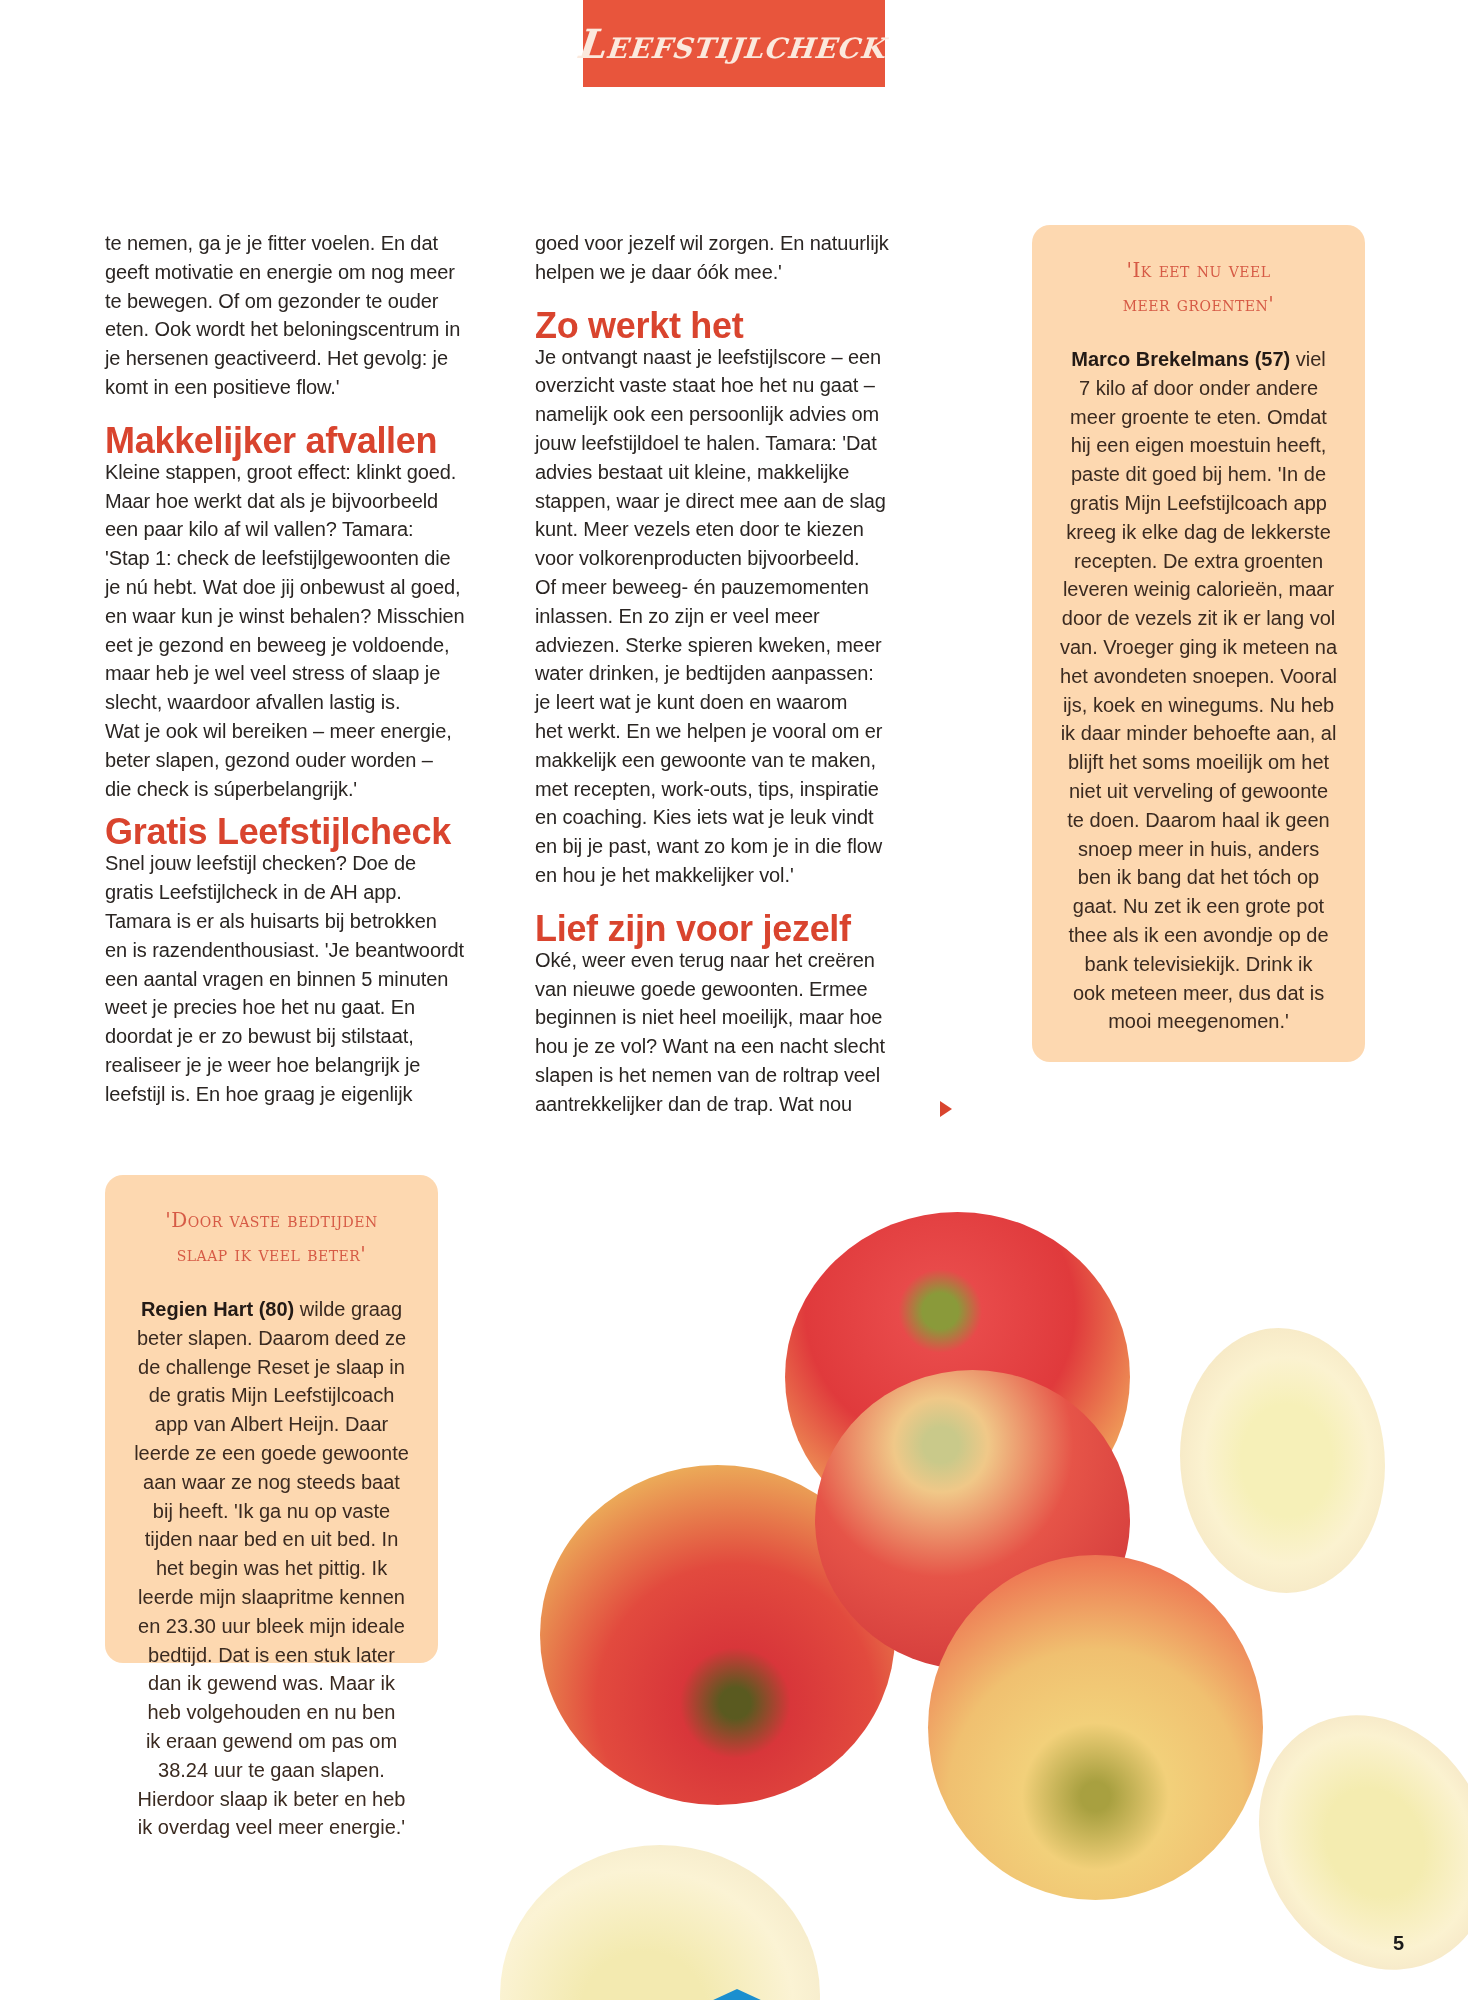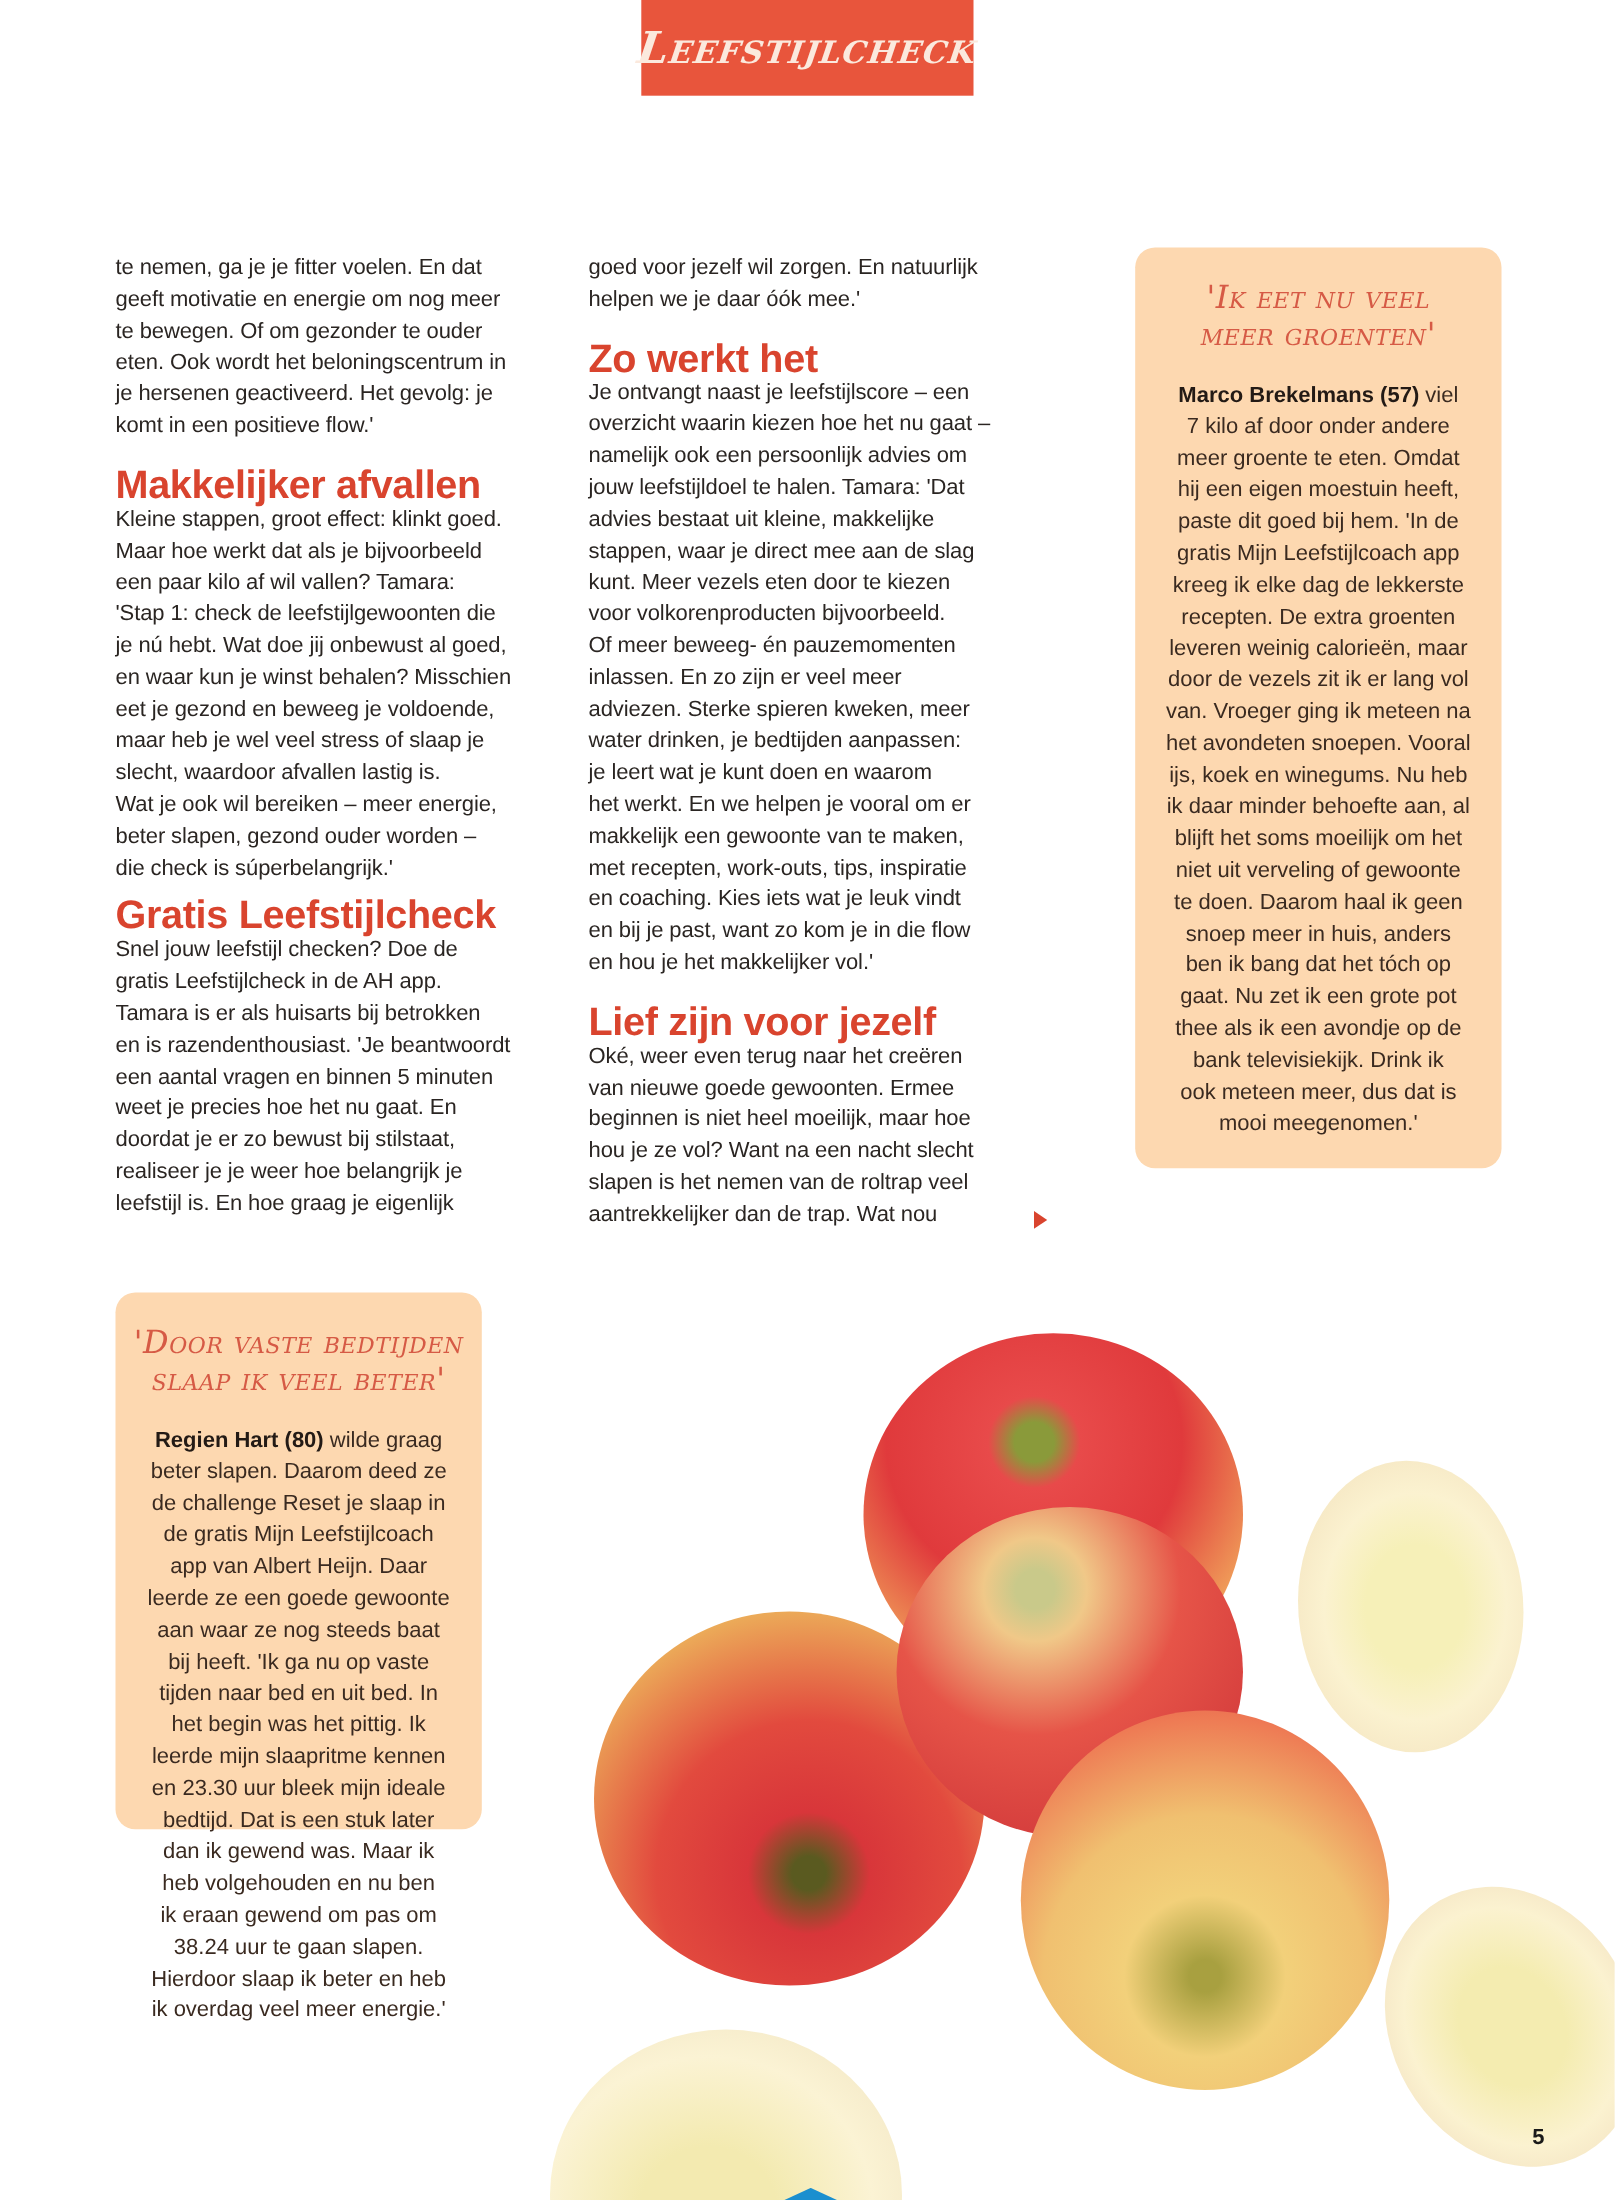--- a/index.html
+++ b/index.html
@@ -33,22 +33,22 @@
     }
     .gap-before { margin-top: 14px !important; }
     .quote-box {
       position: absolute; background: #fdd8b0; border-radius: 18px;
       text-align: center; font-size: 20px; line-height: 28.8px; color: #3a2a20;
       box-sizing: border-box;
     }
     .quote-right { left: 1032px; top: 225px; width: 333px; height: 837px; padding: 28px 14px 0 14px; }
     .quote-left  { left: 105px; top: 1175px; width: 333px; height: 488px; padding: 28px 14px 0 14px; }
     .quote-title {
-      font-family: "DejaVu Serif", serif; font-style: italic;
-      color: #d65a45; font-size: 29px; line-height: 34px;
+      font-family: "DejaVu Serif", serif; 
+      color: #d65a45; font-size: 20px; line-height: 34px;
       font-variant: small-caps; letter-spacing: 0.5px;
       margin: 0 0 24px 0;
     }
     .quote-body b { color: #231a15; }
     .arrow {
       position: absolute; left: 940px; top: 1101px; width: 0; height: 0;
       border-top: 8px solid transparent; border-bottom: 8px solid transparent;
       border-left: 12px solid #d9442e;
     }
     .apples { position: absolute; left: 480px; top: 1180px; width: 988px; height: 820px; overflow: hidden; }
@@ -111,21 +111,21 @@
 </div>
 
 <div class="col col2">
   <div>
     <p>goed voor jezelf wil zorgen. En natuurlijk</p>
     <p>helpen we je daar óók mee.'</p>
   </div>
   <h2 class="heading" style="margin-top:22px">Zo werkt het</h2>
   <div>
     <p>Je ontvangt naast je leefstijlscore – een</p>
-    <p>overzicht waarin kiezen hoe het nu gaat –</p>
+    <p>overzicht vaste staat hoe het nu gaat –</p>
     <p>namelijk ook een persoonlijk advies om</p>
     <p>jouw leefstijldoel te halen. Tamara: 'Dat</p>
     <p>advies bestaat uit kleine, makkelijke</p>
     <p>stappen, waar je direct mee aan de slag</p>
     <p>kunt. Meer vezels eten door te kiezen</p>
     <p>voor volkorenproducten bijvoorbeeld.</p>
     <p>Of meer beweeg- én pauzemomenten</p>
     <p>inlassen. En zo zijn er veel meer</p>
     <p>adviezen. Sterke spieren kweken, meer</p>
     <p>water drinken, je bedtijden aanpassen:</p>

